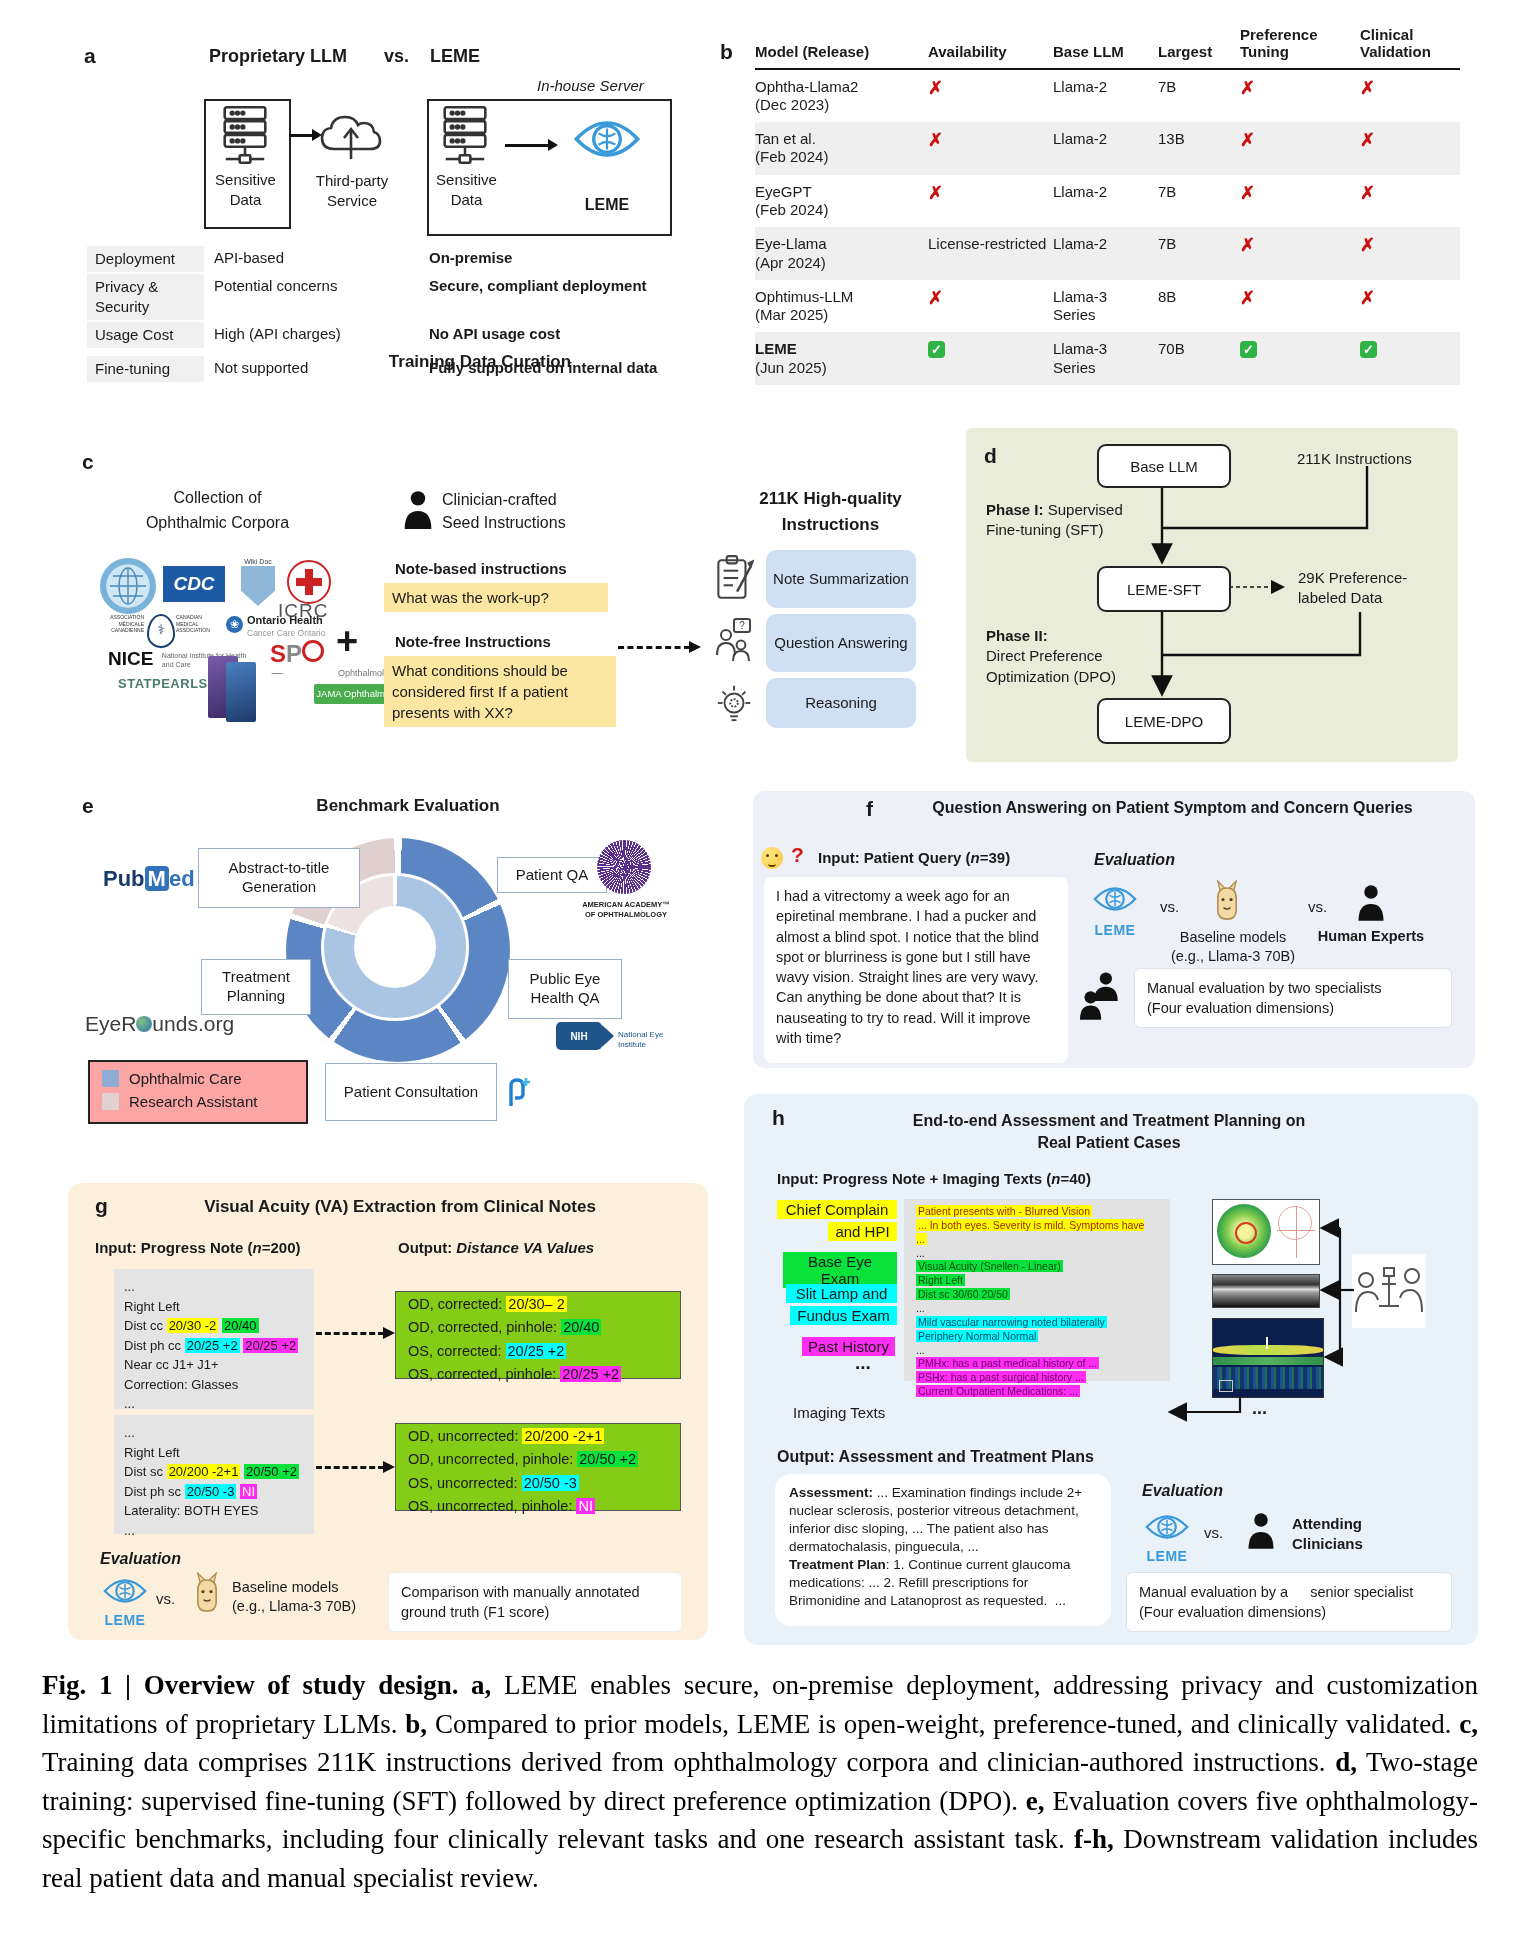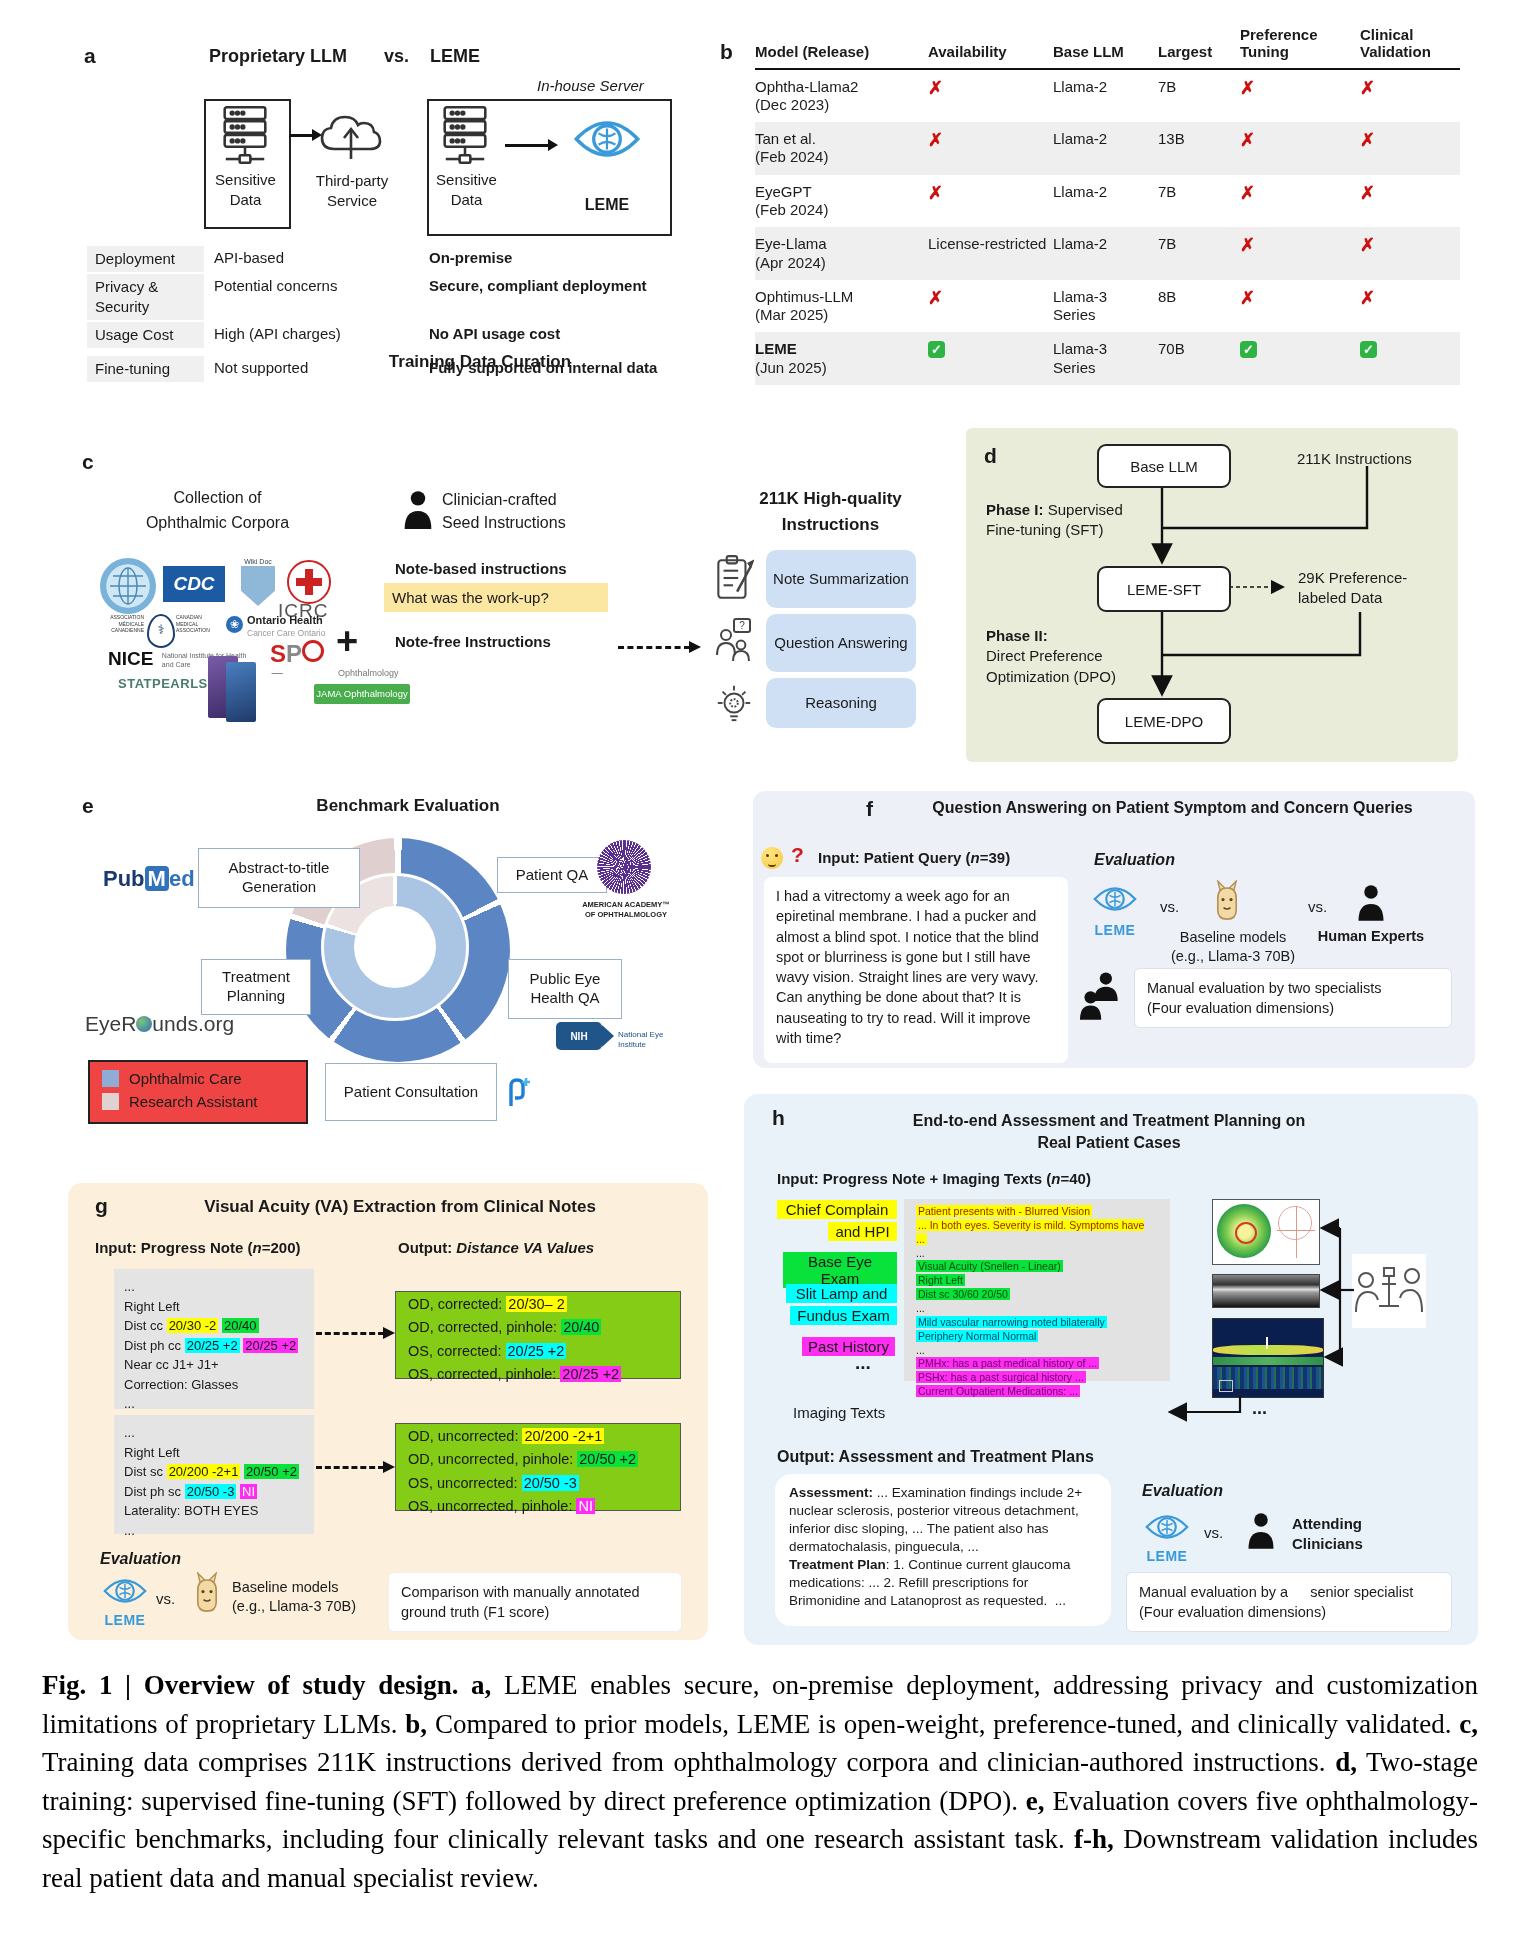--- a/index.html
+++ b/index.html
@@ -301,20 +301,21 @@
         <path d="M2 30 Q2 16.5 12 16.5 Q22 16.5 22 30 Z" fill="#111"></path>
       </svg>
 </div>
   <div class="abs" style="left:442px;top:488px;font-size:16px;line-height:1.45;">
     <div>Clinician-crafted</div>
     <div>Seed Instructions</div>
   </div>
   <div class="abs b" style="left:395px;top:560px;font-size:15px;">Note-based instructions</div>
   <div class="abs ybox" style="left:384px;top:583px;width:208px;">What was the work-up?</div>
   <div class="abs b" style="left:395px;top:633px;font-size:15px;">Note-free Instructions</div>
+  <div class="abs ybox" style="left:384px;top:656px;width:216px;">What conditions should be considered first If a patient presents with XX?</div>
 
   <div class="darr" style="left:618px;top:646px;width:72px;"></div>
 
   <div class="abs ctr b" style="left:738px;top:486px;width:185px;font-size:17px;line-height:1.55;">
     <div>211K High-quality</div>
     <div>Instructions</div>
   </div>
   <div class="abs" style="left:714px;top:554px;width:40px;height:48px;">
 <svg width="100%" height="100%" viewBox="0 0 38 46" fill="none" stroke="#444" stroke-width="2">
 <rect x="4" y="6" width="26" height="36" rx="3"></rect>
@@ -402,21 +403,21 @@
   </div>
   <div class="abs" style="left:85px;top:1012px;font-size:21px;color:#3c3c3c;"><span>EyeR</span><span style="display:inline-block;width:16px;height:16px;border-radius:50%;background:radial-gradient(circle at 35% 35%,#7fc27f,#2a6db5);vertical-align:-1px;"></span><span>unds.org</span></div>
   <div class="nihbox" style="left:556px;top:1022px;width:46px;height:28px;font-size:10px;">NIH</div>
   <div class="abs" style="left:618px;top:1030px;width:72px;font-size:8px;color:#20558a;line-height:1.2;">National Eye Institute</div>
   <div class="abs" style="left:505px;top:1078px;width:26px;height:30px;">
     <svg width="26" height="30" viewBox="0 0 26 30">
         <path d="M6 28 L6 8 Q6 2 12 2 Q18 2 18 8 L18 16 Q18 20 13 20 L10 20" fill="none" stroke="#1d7fd4" stroke-width="3.4"></path>
         <path d="M17 4 L25 4 M21 0 L21 8" stroke="#49b6e8" stroke-width="2.6"></path>
       </svg>
   </div>
-  <div class="abs" style="left:88px;top:1060px;width:216px;height:60px;background:#ef4444;border:2px solid #222;">
+  <div class="abs" style="left:88px;top:1060px;width:216px;height:60px;background:#fca5a5;border:2px solid #222;">
     <div style="display:flex;align-items:center;gap:10px;margin:8px 0 0 12px;">
       <span style="width: 17px; height: 17px; display: inline-block; background: rgb(143, 173, 212);"></span>
       <span style="font-size:15px;">Ophthalmic Care</span>
     </div>
     <div style="display:flex;align-items:center;gap:10px;margin:6px 0 0 12px;">
       <span style="width: 17px; height: 17px; display: inline-block; background: rgb(226, 209, 209);"></span>
       <span style="font-size:15px;">Research Assistant</span>
     </div>
   </div>
 

